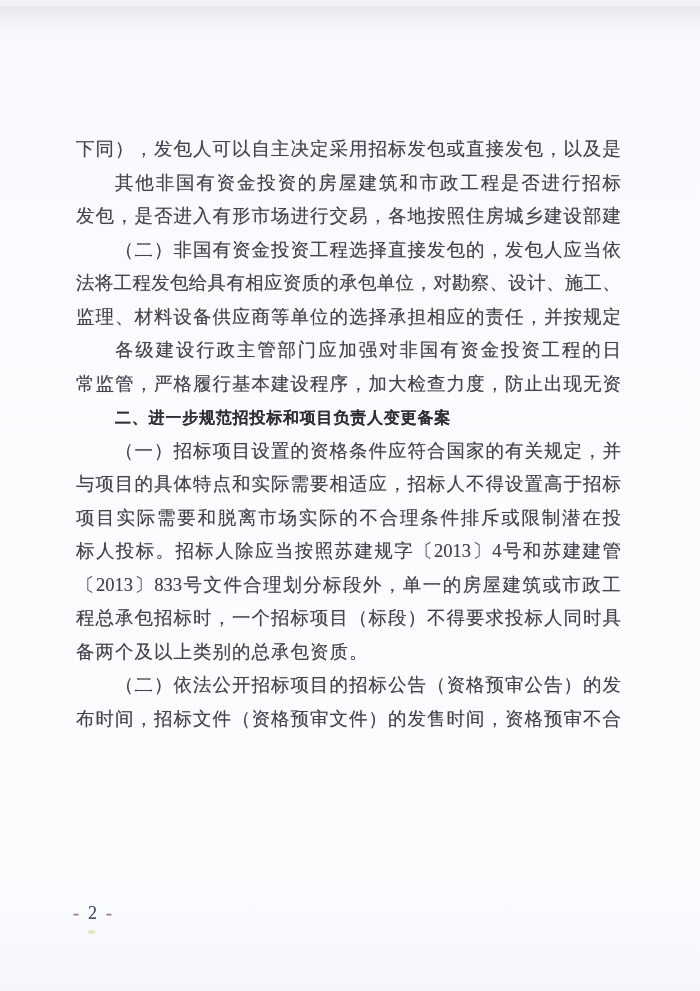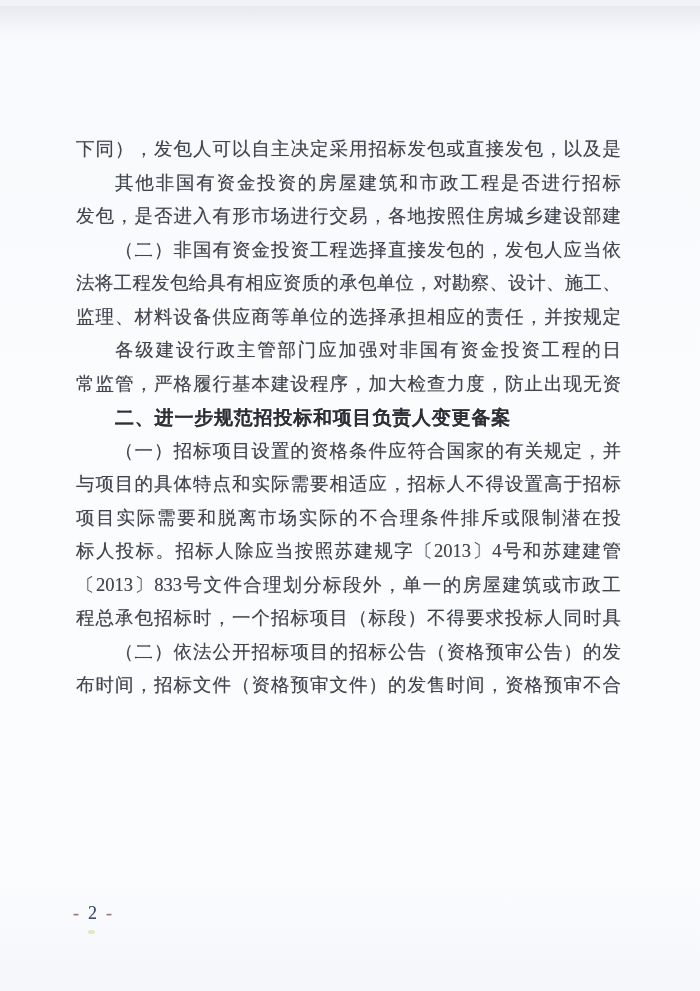--- a/index.html
+++ b/index.html
@@ -28,21 +28,21 @@
     text-shadow:0 0 0.7px rgba(62,64,76,0.55);
   }
   .line.just{
     display:flex;justify-content:space-between;align-items:baseline;
     letter-spacing:0;
   }
   .line.just span{display:block;}
   .line.ind{padding-left:39px;}
   .line.head{
     font-family:"Liberation Sans",sans-serif;font-weight:700;
-    font-size:19px;color:#2e2f36;letter-spacing:0.8px;
+    font-size:16px;color:#2e2f36;letter-spacing:0.8px;
     text-shadow:0 0 0.5px rgba(40,41,48,0.7);
   }
   .footer{
     position:absolute;left:73px;top:903px;
     display:flex;align-items:center;gap:9px;
     font-size:18px;letter-spacing:0;
     filter:blur(0.15px);
   }
   .footer .dash{color:#a2737b;text-shadow:0 0 0.6px rgba(162,115,123,0.6);}
   .footer .num{color:#45506a;text-shadow:0 0 0.6px rgba(69,80,106,0.6);}
@@ -460,20 +460,21 @@
         <span>得</span>
         <span>要</span>
         <span>求</span>
         <span>投</span>
         <span>标</span>
         <span>人</span>
         <span>同</span>
         <span>时</span>
         <span>具</span>
       </div>
+      <div class="line">备两个及以上类别的总承包资质。</div>
       <div class="line just ind">
         <span>（</span>
         <span>二</span>
         <span>）</span>
         <span>依</span>
         <span>法</span>
         <span>公</span>
         <span>开</span>
         <span>招</span>
         <span>标</span>

